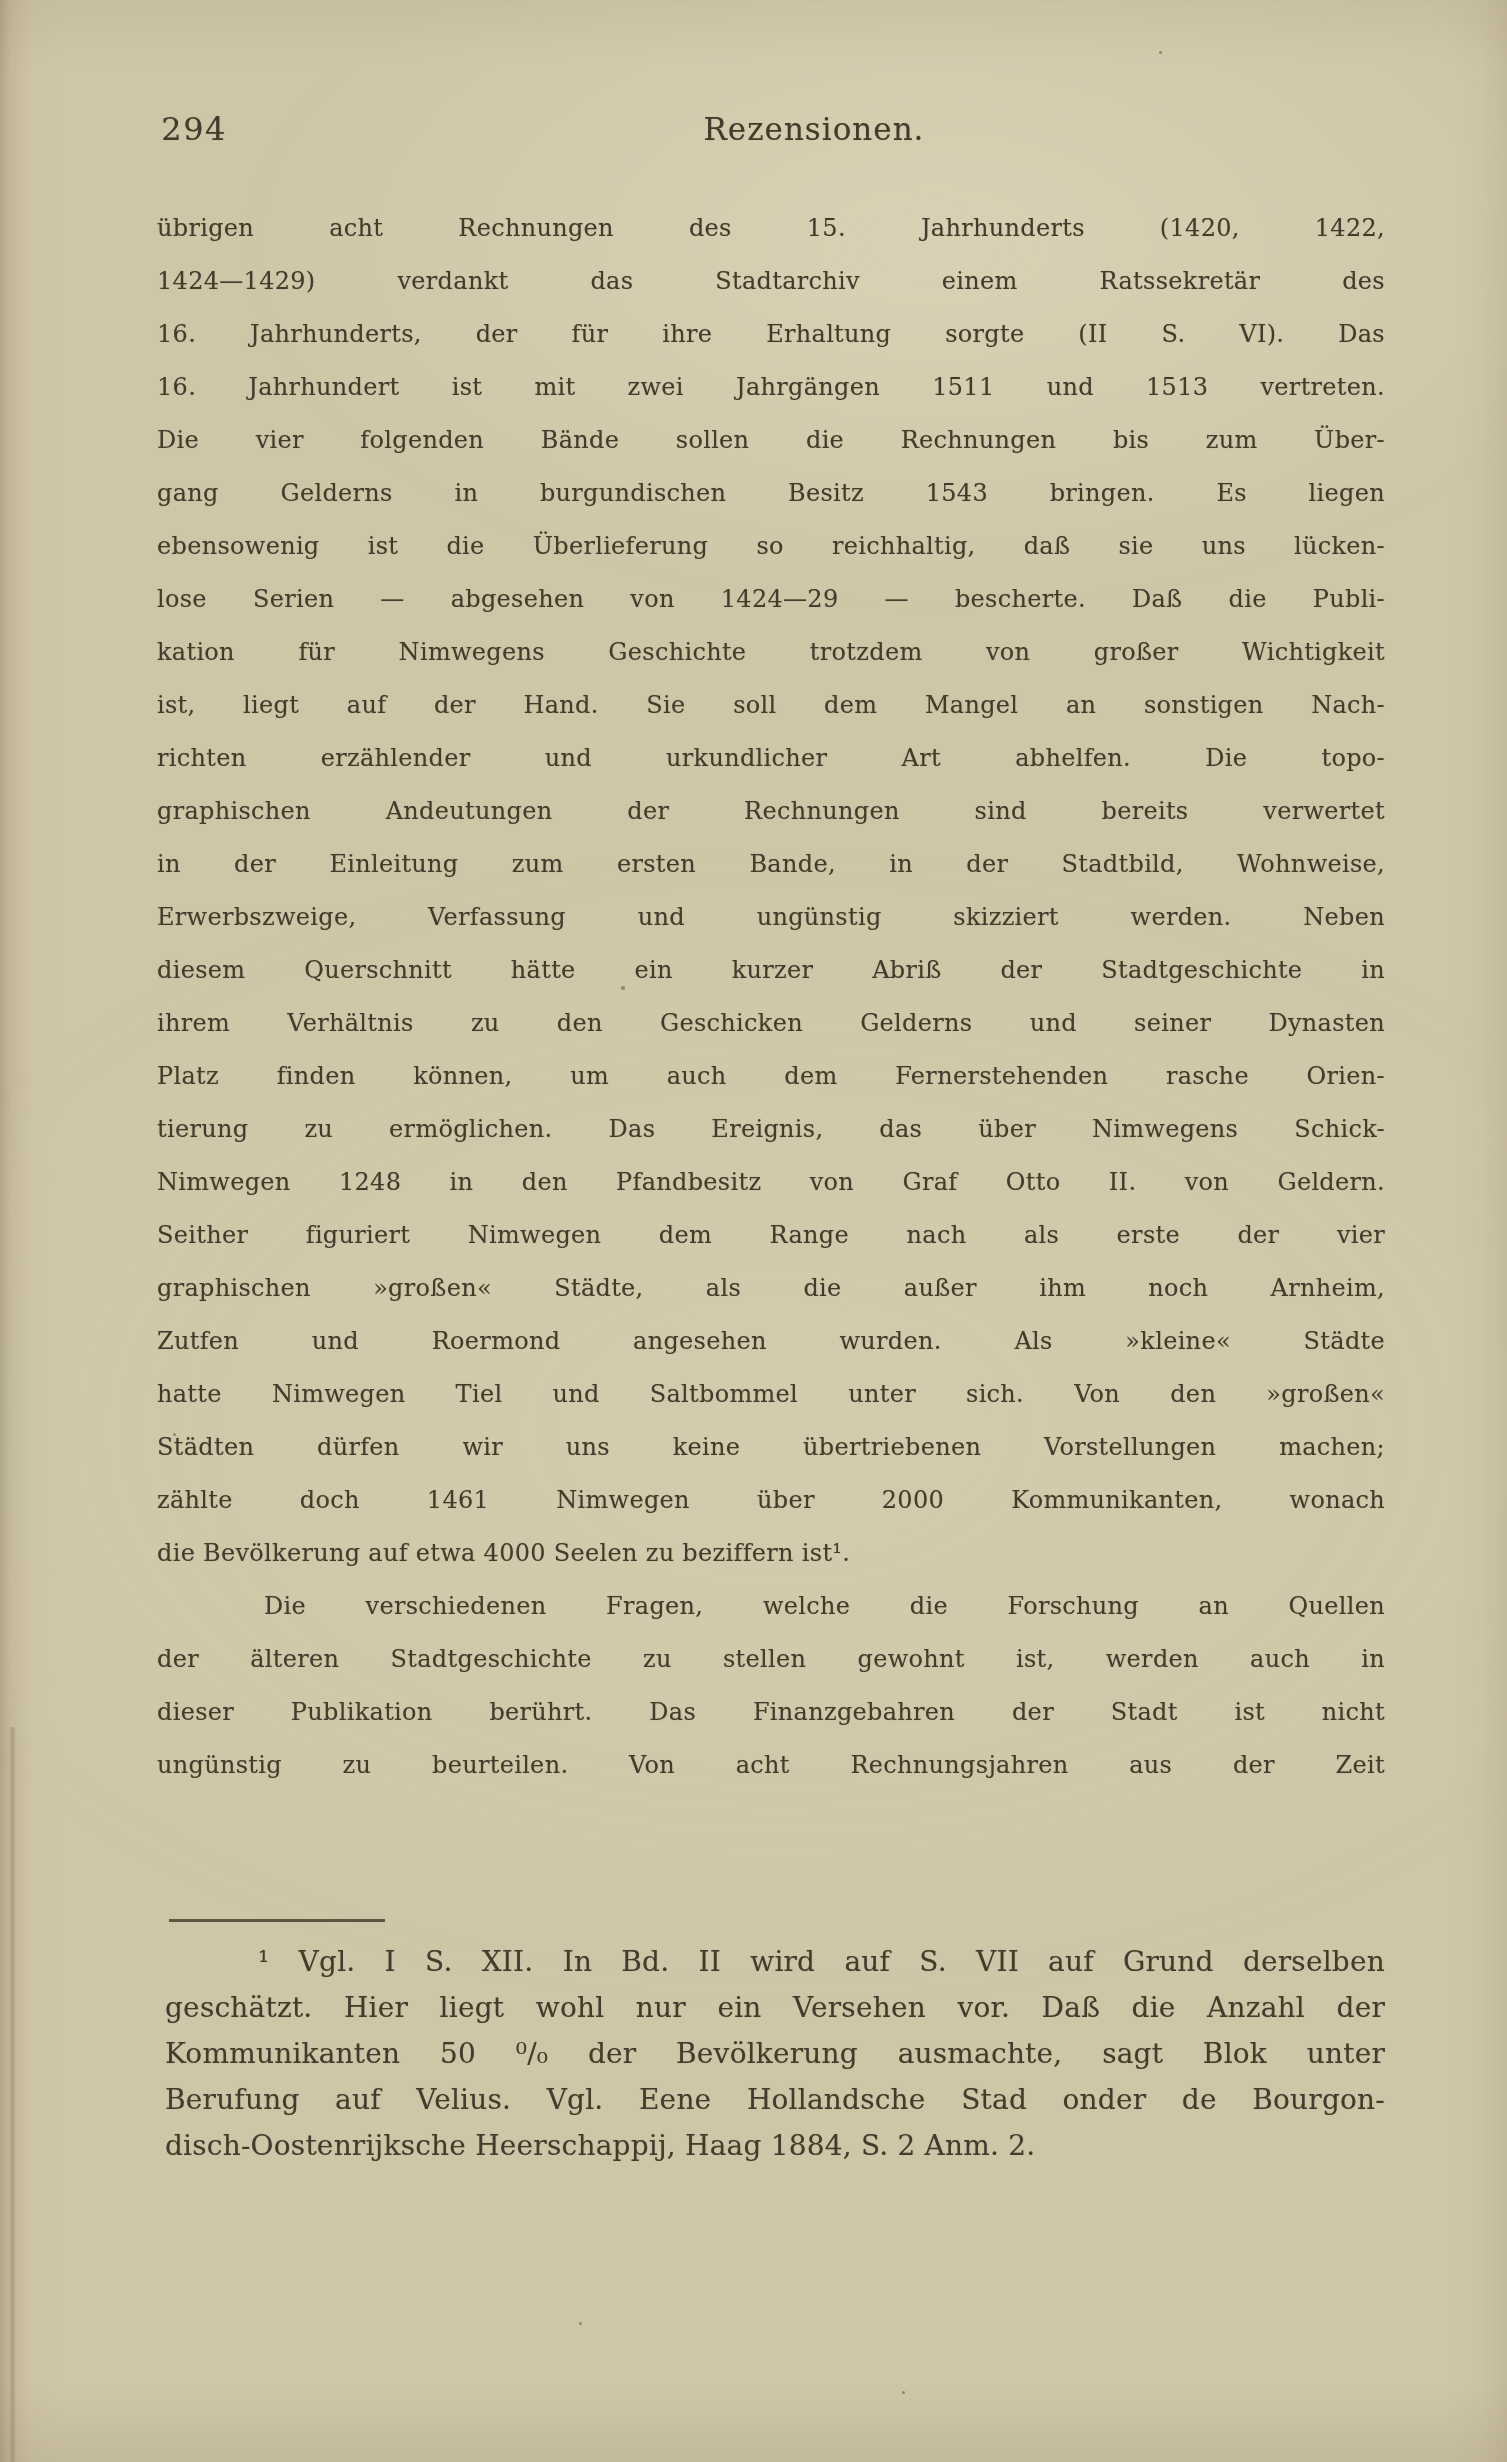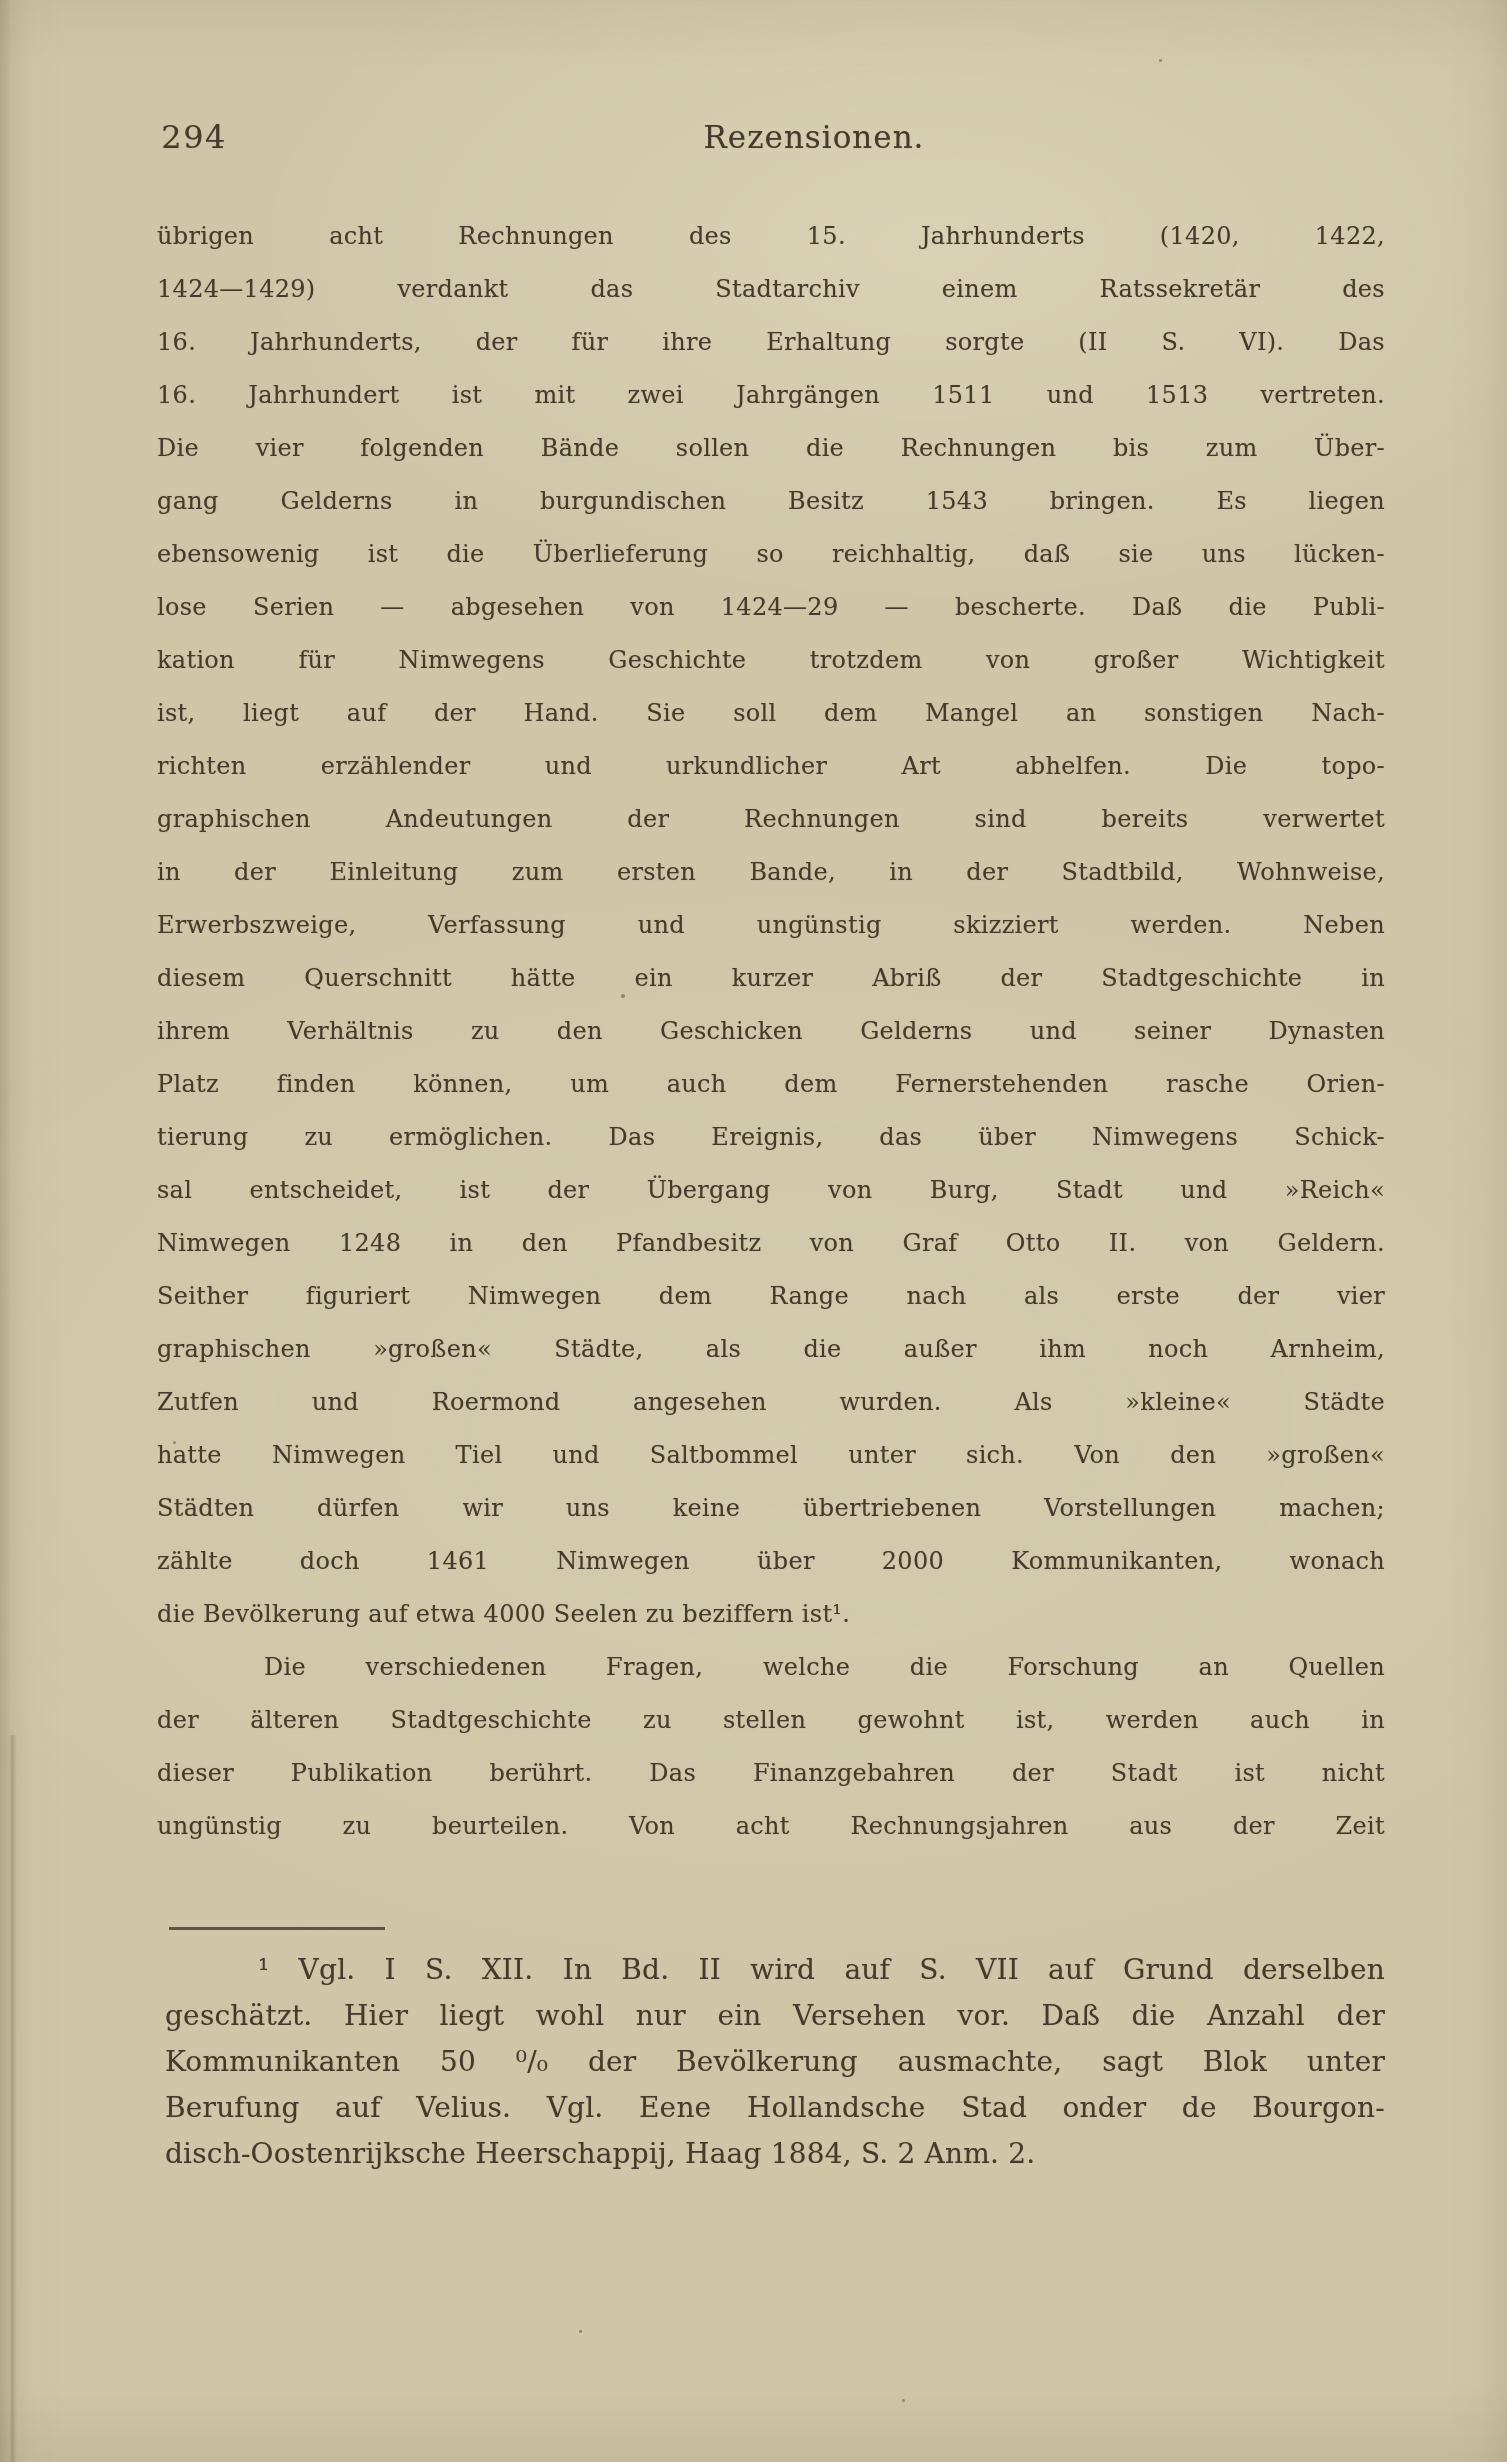--- a/index.html
+++ b/index.html
@@ -9,21 +9,21 @@
     font-family:"DejaVu Serif", serif;
     background:
       radial-gradient(995px 523px at 62% 10%, rgba(255,250,228,0.22), transparent 70%),
       radial-gradient(1309px 785px at 52% 58%, rgba(255,248,222,0.10), transparent 75%),
       linear-gradient(90deg, rgba(94,76,46,0.26) 0px, rgba(94,76,46,0.10) 11.5px, rgba(150,130,95,0.14) 18px, rgba(150,130,95,0.04) 31px, transparent 63px),
       linear-gradient(270deg, rgba(94,76,46,0.10) 0px, rgba(94,76,46,0.03) 26px, transparent 58px),
       linear-gradient(0deg, rgba(94,76,46,0.10) 0px, transparent 79px),
       linear-gradient(180deg, rgba(94,76,46,0.07) 0px, transparent 68px),
       var(--paper);
   }
-  .page { position:absolute; inset:0;margin-top:8px; }
+  .page { position:absolute; inset:0; }
   .header { position:absolute; top:107px; left:157px; width:1228px; height:47px; color:var(--ink); }
   .page-num {
     position:absolute; left:4.2px; top:3.1px; font-size:32px; letter-spacing:1.6px;
     text-shadow:0 0 1px rgba(70,58,40,0.35);
   }
   .title {
     position:absolute; left:50%; transform:translateX(-50%); margin-left:43px; top:4.2px;
     font-size:31px; letter-spacing:1px; text-shadow:0 0 1px rgba(70,58,40,0.35);
   }
   .maintext { position:absolute; left:157px; top:202px; width:1228px; }
@@ -81,21 +81,20 @@
     <div class="tline">kation für Nimwegens Geschichte trotzdem von großer Wichtigkeit</div>
     <div class="tline">ist, liegt auf der Hand. Sie soll dem Mangel an sonstigen Nach-</div>
     <div class="tline">richten erzählender und urkundlicher Art abhelfen. Die topo-</div>
     <div class="tline">graphischen Andeutungen der Rechnungen sind bereits verwertet</div>
     <div class="tline">in der Einleitung zum ersten Bande, in der Stadtbild, Wohnweise,</div>
     <div class="tline">Erwerbszweige, Verfassung und ungünstig skizziert werden. Neben</div>
     <div class="tline">diesem Querschnitt hätte ein kurzer Abriß der Stadtgeschichte in</div>
     <div class="tline">ihrem Verhältnis zu den Geschicken Gelderns und seiner Dynasten</div>
     <div class="tline">Platz finden können, um auch dem Fernerstehenden rasche Orien-</div>
     <div class="tline">tierung zu ermöglichen. Das Ereignis, das über Nimwegens Schick-</div>
-    <div class="tline">sal entscheidet, ist der Übergang von Burg, Stadt und »Reich«</div>
     <div class="tline">Nimwegen 1248 in den Pfandbesitz von Graf Otto II. von Geldern.</div>
     <div class="tline">Seither figuriert Nimwegen dem Range nach als erste der vier</div>
     <div class="tline">graphischen »großen« Städte, als die außer ihm noch Arnheim,</div>
     <div class="tline">Zutfen und Roermond angesehen wurden. Als »kleine« Städte</div>
     <div class="tline">hatte Nimwegen Tiel und Saltbommel unter sich. Von den »großen«</div>
     <div class="tline">Städten dürfen wir uns keine übertriebenen Vorstellungen machen;</div>
     <div class="tline">zählte doch 1461 Nimwegen über 2000 Kommunikanten, wonach</div>
     <div class="tline end">die Bevölkerung auf etwa 4000 Seelen zu beziffern ist¹.</div>
     <div class="tline indent">Die verschiedenen Fragen, welche die Forschung an Quellen</div>
     <div class="tline">der älteren Stadtgeschichte zu stellen gewohnt ist, werden auch in</div>

